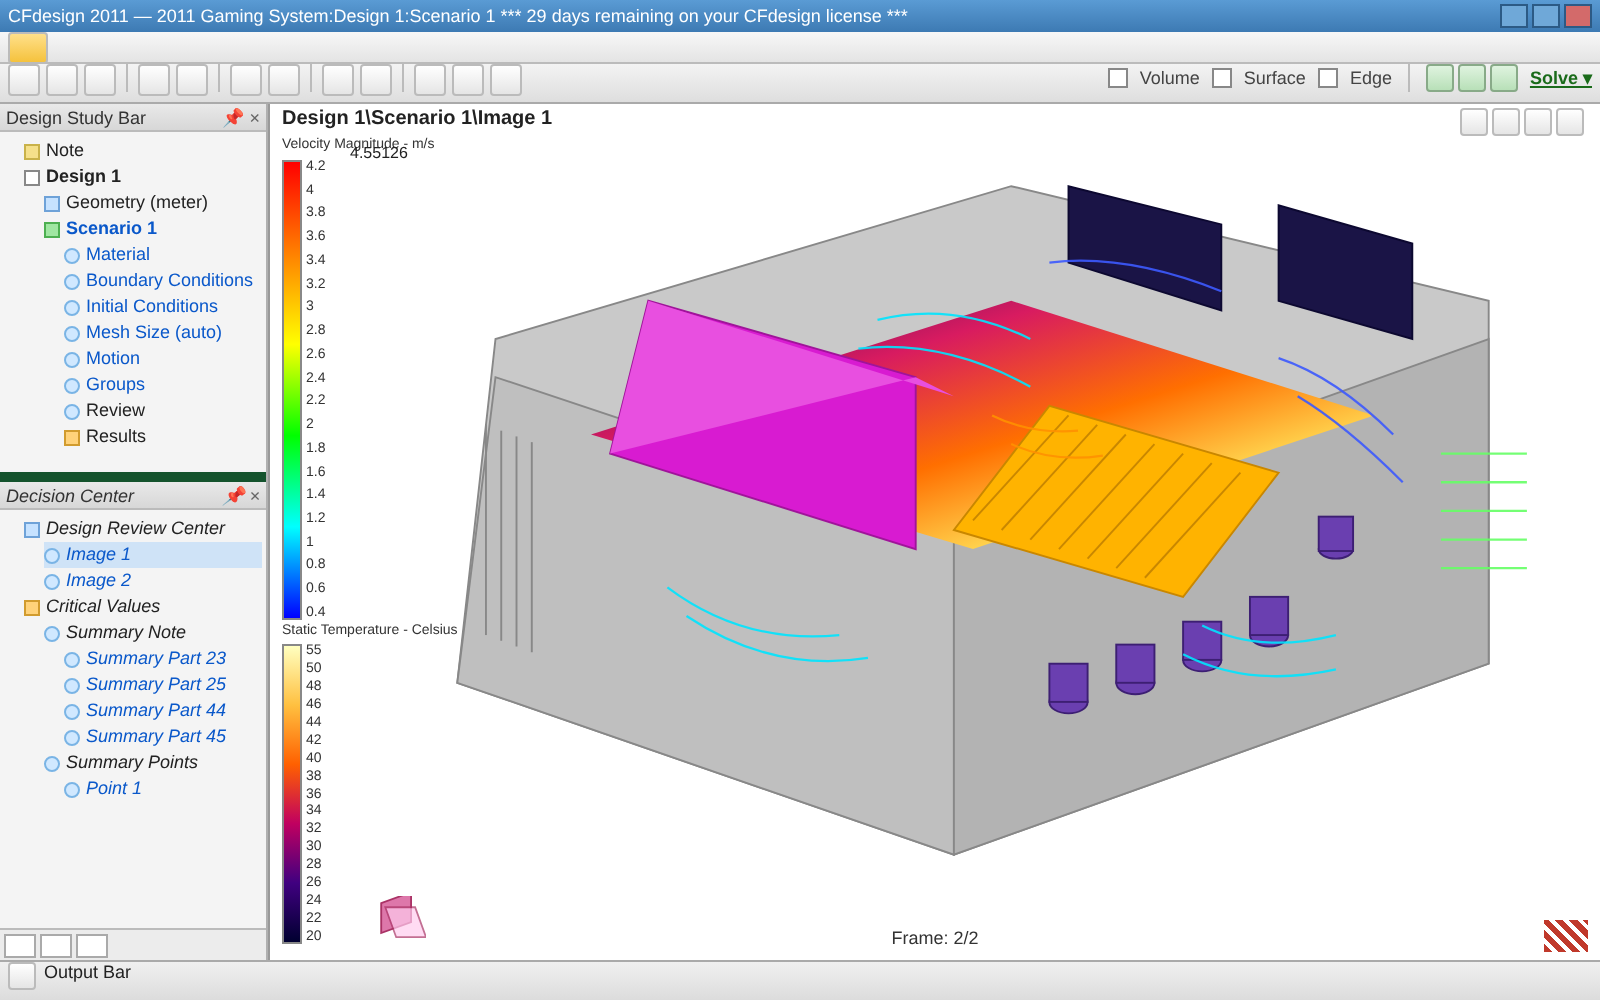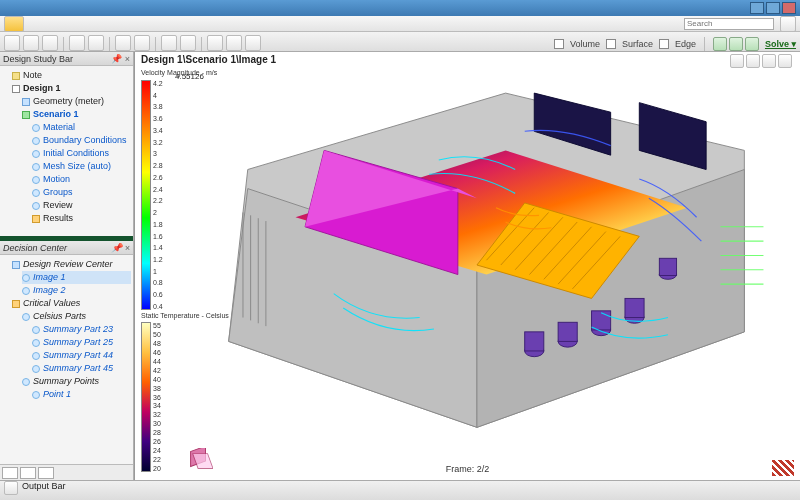--- a/index.html
+++ b/index.html
@@ -3,21 +3,21 @@
 <meta charset="utf-8">
 <style>
   * { box-sizing: border-box; margin: 0; padding: 0; font-family: "Segoe UI", Tahoma, sans-serif; }
   body { width: 800px; height: 500px; overflow: hidden; background: #e8e8e8; font-size: 10px; color: #222; }
   .titlebar { height: 16px; background: linear-gradient(#5a9bd4,#3d7ab3); color:#fff; display:flex; align-items:center; padding:0 4px; font-size:9px; }
   .titlebar .spacer{flex:1;}
   .win-btn{width:14px;height:12px;background:#6fa8d8;border:1px solid #2c5a85;margin-left:2px;}
   .menubar { height:16px; background:linear-gradient(#f7f7f7,#e4e4e4); border-bottom:1px solid #bbb; display:flex; align-items:center; padding:0 4px; font-size:9px; gap:2px;}
   .menubar .right{margin-left:auto;display:flex;gap:6px;align-items:center;}
   .search{width:90px;height:12px;border:1px solid #aaa;background:#fff;font-size:8px;padding:0 2px;}
-  .toolbar { height:20px; background:linear-gradient(#f3f3f3,#dedede); border-bottom:1px solid #aaa; display:flex; align-items:flex-end; padding:0 4px; gap:3px;}
+  .toolbar { height:20px; background:linear-gradient(#f3f3f3,#dedede); border-bottom:1px solid #aaa; display:flex; align-items:flex-start; padding:0 4px; gap:3px;}
   .tb-btn{width:16px;height:16px;border:1px solid #bbb;background:linear-gradient(#fff,#e5e5e5);border-radius:2px;}
   .tb-sep{width:1px;height:14px;background:#bbb;margin:0 2px;}
   .tb-right{margin-left:auto;display:flex;gap:6px;align-items:center;font-size:9px;color:#444;}
   .chk{width:10px;height:10px;border:1px solid #888;background:#fff;display:inline-block;vertical-align:middle;}
   .play-cluster{display:flex;gap:2px;align-items:center;}
   .play-btn{width:14px;height:14px;border:1px solid #8a8;background:linear-gradient(#dff3df,#b8e0b8);border-radius:2px;}
 
   .main { display:flex; height:428px; }
   .sidebar { width:134px; background:#f4f4f4; border-right:1px solid #b0b0b0; display:flex; flex-direction:column; }
   .panel-hd{height:14px;background:linear-gradient(#e9e9e9,#d7d7d7);border-bottom:1px solid #bbb;font-size:9px;display:flex;align-items:center;padding:0 3px;color:#333;}
@@ -61,32 +61,29 @@
   .frame{position:absolute;bottom:6px;left:50%;transform:translateX(-50%);font-size:9px;color:#333;}
   .triad{position:absolute;bottom:4px;left:50px;width:28px;height:28px;}
   .logo{position:absolute;bottom:4px;right:6px;width:22px;height:16px;background:repeating-linear-gradient(45deg,#c0392b,#c0392b 3px,#fff 3px,#fff 5px);}
   .statusbar{height:20px;background:linear-gradient(#f0f0f0,#dcdcdc);border-top:1px solid #aaa;display:flex;padding:0 4px;font-size:9px;gap:4px;}
   .blue{color:#0a58ca;}
 </style>
 </head>
 <body>
 
 <div class="titlebar">
+  <span>CFdesign 2011 — 2011 Gaming System:Design 1:Scenario 1  *** 29 days remaining on your CFdesign license ***</span>
   <span class="spacer"></span>
   <div class="win-btn"></div>
   <div class="win-btn"></div>
   <div class="win-btn" style="background:#d36a6a;"></div>
 </div>
 
 <div class="menubar">
   <div class="tb-btn" style="width:20px;background:linear-gradient(#ffe08a,#f5c23d);"></div>
-  <div class="right">
-    <input class="search" placeholder="Search" style="">
-    <div class="tb-btn"></div>
-  </div>
 </div>
 
 <div class="toolbar">
   <div class="tb-btn"></div>
   <div class="tb-btn"></div>
   <div class="tb-btn"></div>
   <div class="tb-sep"></div>
   <div class="tb-btn"></div>
   <div class="tb-btn"></div>
   <div class="tb-sep"></div>
@@ -154,21 +151,21 @@
       <div class="dec-body tree" style="flex:1;">
         <ul>
           <li><span class="ico ico-geom"></span><span>Design Review Center</span>
             <ul>
               <li class="sel"><span class="ico ico-leaf"></span><span class="blue">Image 1</span></li>
               <li><span class="ico ico-leaf"></span><span class="blue">Image 2</span></li>
             </ul>
           </li>
           <li><span class="ico ico-res"></span><span>Critical Values</span>
             <ul>
-              <li><span class="ico ico-leaf"></span><span>Celsius Parts</span>
+              <li><span class="ico ico-leaf"></span><span>Summary Note</span>
                 <ul>
                   <li><span class="ico ico-leaf"></span><span class="blue">Summary Part 23</span></li>
                   <li><span class="ico ico-leaf"></span><span class="blue">Summary Part 25</span></li>
                   <li><span class="ico ico-leaf"></span><span class="blue">Summary Part 44</span></li>
                   <li><span class="ico ico-leaf"></span><span class="blue">Summary Part 45</span></li>
                 </ul>
               </li>
               <li><span class="ico ico-leaf"></span><span>Summary Points</span>
                 <ul>
                   <li><span class="ico ico-leaf"></span><span class="blue">Point 1</span></li>

